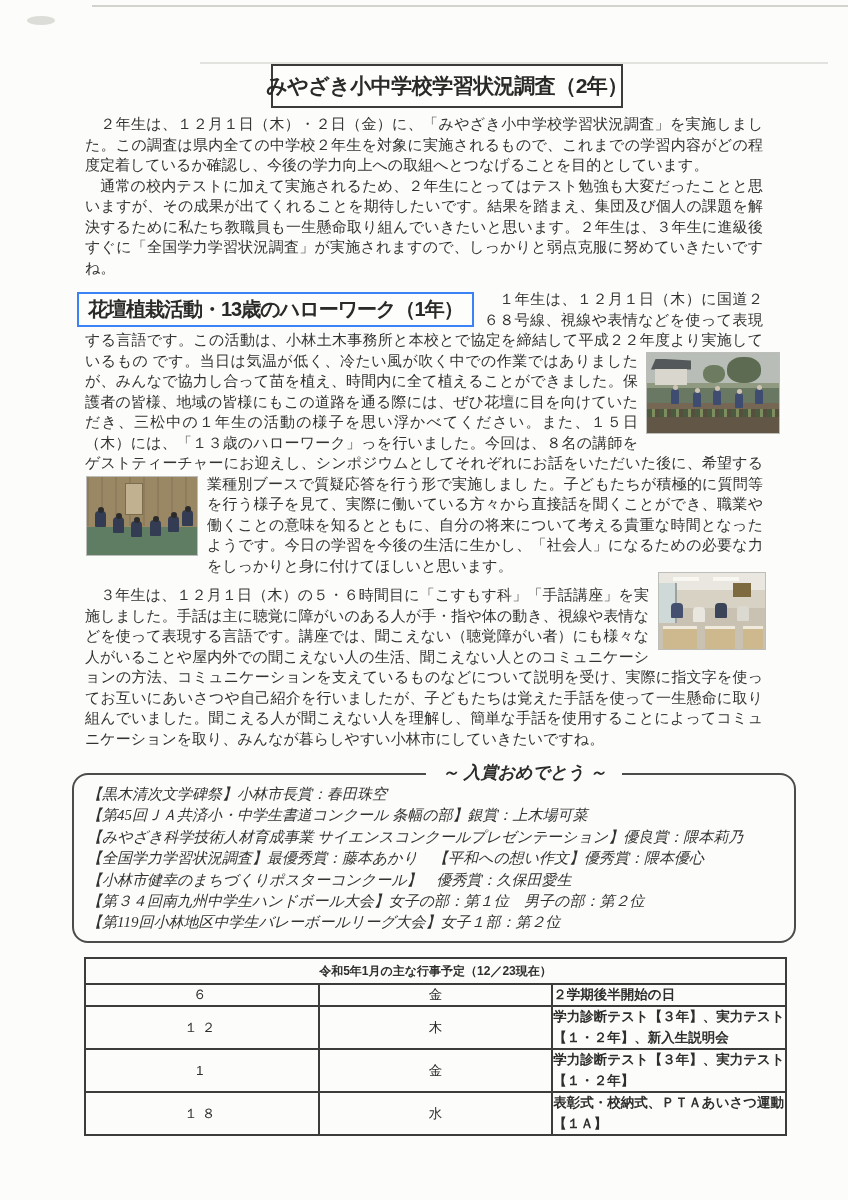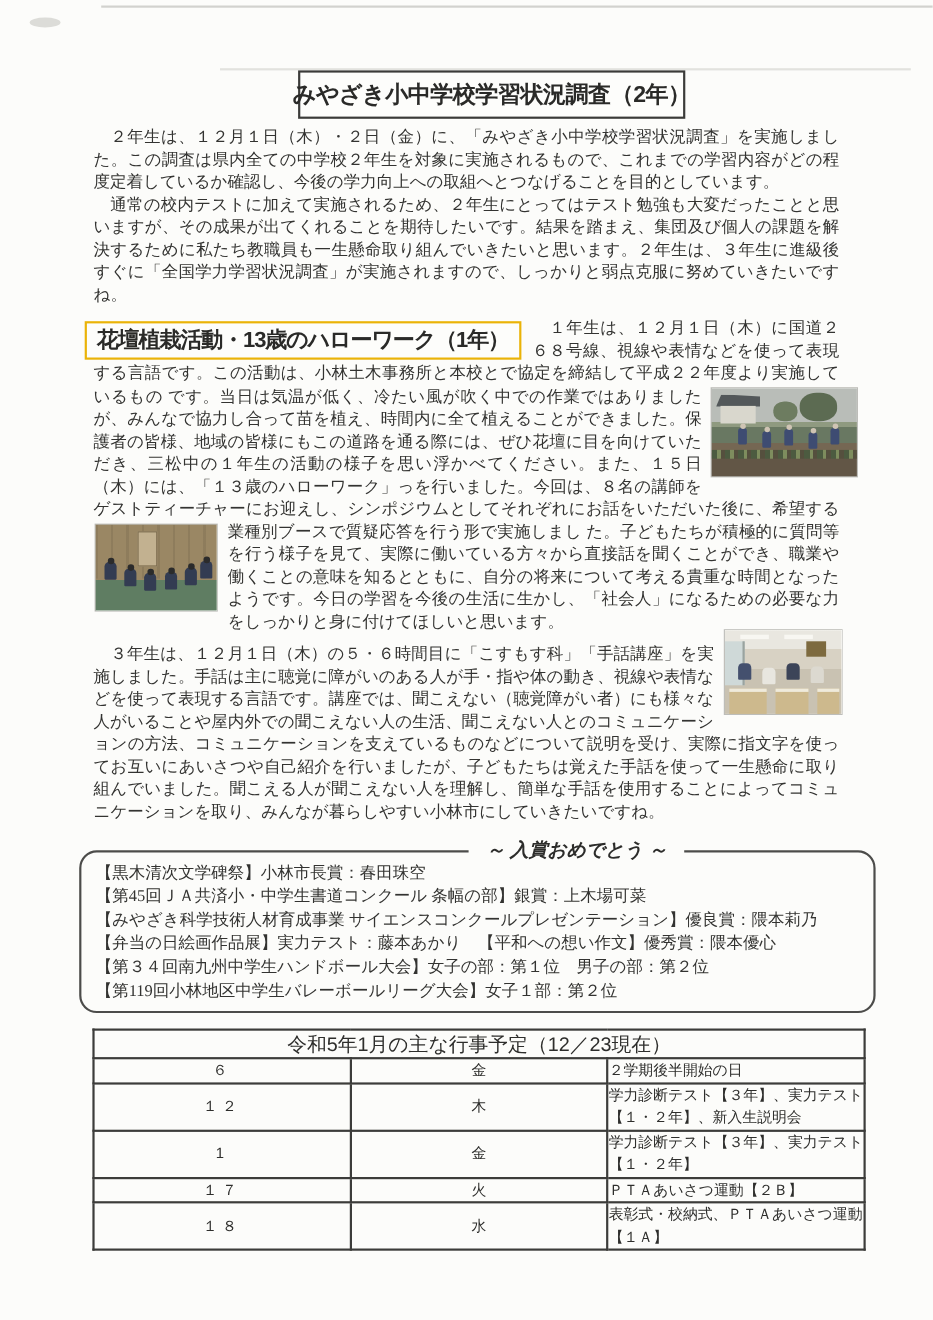--- a/index.html
+++ b/index.html
@@ -28,21 +28,21 @@
 
   .flow{
     position:absolute;left:85px;top:116px;width:678px;
     font-size:15px;line-height:20.5px;text-align:justify;
   }
   .flow p{margin:0;font-family:Liberation Mono, monospace;}
 
   
   .tb2{
     float:left;
-    border:2px solid #eab308;background:#fdfdfb;
+    border:2px solid #3b82f6;background:#fdfdfb;
     padding:5px 9px;margin:3px 10px 3px -8px;
     font-family:"Liberation Sans", sans-serif;font-weight:bold;font-size:20px;
     letter-spacing:-1px;color:#2a2a28;white-space:nowrap;
   }
   .tb3{
     float:left;
     border:2px dashed #4a4a48;background:#fdfdfb;
     padding:8px 10px;margin:3px 11px 4px -20px;
     font-family:"Liberation Sans", sans-serif;font-weight:bold;font-size:20px;
     letter-spacing:-0.5px;color:#2a2a28;white-space:nowrap;
@@ -94,37 +94,37 @@
     padding:9px 13px 7px 13px;
     font-size:15px;line-height:21.4px;text-align:left;
     background:#fcfcfa;
   }
   .awards-head{
     position:absolute;top:-13px;left:352px;
     background:#fcfcfa;padding:0 16px;
     font-family:"Liberation Sans", sans-serif;font-weight:bold;font-style:italic;
     font-size:17px;color:#2c2c2a;white-space:nowrap;
   }
-  .award-line{white-space:nowrap;}
+  .award-line{white-space:nowrap;font-style:italic;}
 
   
   table.sched{
     border-collapse:collapse;margin:14px 0 0 -1px;width:703px;
     font-family:"Liberation Sans", sans-serif;font-size:13.5px;color:#2e2e2c;
     table-layout:fixed;
   }
   table.sched th,table.sched td{border:2px solid #3c3c3a;padding:0;}
   table.sched th{
-    height:24px;font-size:18px;font-weight:normal;letter-spacing:0;
+    height:24px;font-size:12px;font-weight:bold;letter-spacing:0;
     text-align:center;
     border-radius:12px;
   }
   td.c-date{width:57px;text-align:center;letter-spacing:4px;height:16px;}
   td.c-day{width:33px;text-align:center;}
-  td.c-event{padding-left:12px;text-align:left;}
+  td.c-event{padding-left:12px;text-align:left;font-weight:bold;}
 </style>
 </head>
 <body>
 
 <div>
 
   <div class="scan-top-line"></div>
   <div class="scan-smudge"></div>
   <div class="scan-faint-line"></div>
 
@@ -182,21 +182,22 @@
         <div class="pc-stu" style="left:78px;top:33px;background:#dcd9d0;"></div>
       </div>
       <span>　３年生は、１２月１日（木）の５・６時間目に「こすもす科」「手話講座」を実施しました。手話は主に聴覚に障がいのある人が手・指や体の動き、視線や表情などを使って表現する言語です。講座では、聞こえない（聴覚障がい者）にも様々な人がいることや屋内外での聞こえない人の生活、聞こえない人とのコミュニケーションの方法、コミュニケーションを支えているものなどについて説明を受け、実際に指文字を使ってお互いにあいさつや自己紹介を行いましたが、子どもたちは覚えた手話を使って一生懸命に取り組んでいました。聞こえる人が聞こえない人を理解し、簡単な手話を使用することによってコミュニケーションを取り、みんなが暮らしやすい小林市にしていきたいですね。</span>
     </div>
 
     <div class="awards-box">
       <div class="awards-head">～ 入賞おめでとう ～</div>
       <div class="award-line">【黒木清次文学碑祭】小林市長賞：春田珠空</div>
       <div class="award-line">【第45回ＪＡ共済小・中学生書道コンクール 条幅の部】銀賞：上木場可菜</div>
       <div class="award-line">【みやざき科学技術人材育成事業 サイエンスコンクールプレゼンテーション】優良賞：隈本莉乃</div>
-      <div class="award-line">【弁当の日絵画作品展】実力テスト：藤本あかり　【平和への想い作文】優秀賞：隈本優心</div>
+      <div class="award-line">【全国学力学習状況調査】最優秀賞：藤本あかり　【平和への想い作文】優秀賞：隈本優心</div>
+      <div class="award-line">【小林市健幸のまちづくりポスターコンクール】　優秀賞：久保田愛生</div>
       <div class="award-line">【第３４回南九州中学生ハンドボール大会】女子の部：第１位　男子の部：第２位</div>
       <div class="award-line">【第119回小林地区中学生バレーボールリーグ大会】女子１部：第２位</div>
     </div>
 
     <table class="sched">
       <tbody>
           <tr>
         <th colspan="3">令和5年1月の主な行事予定（12／23現在）</th>
       </tr>
       <tr>
@@ -208,25 +209,20 @@
         <td class="c-date">１２</td>
         <td class="c-day">木</td>
         <td class="c-event">学力診断テスト【３年】、実力テスト【１・２年】、新入生説明会</td>
       </tr>
       <tr>
         <td class="c-date">1</td>
         <td class="c-day">金</td>
         <td class="c-event">学力診断テスト【３年】、実力テスト【１・２年】</td>
       </tr>
       <tr>
-        <td class="c-date">１７</td>
-        <td class="c-day">火</td>
-        <td class="c-event">ＰＴＡあいさつ運動【２Ｂ】</td>
-      </tr>
-      <tr>
         <td class="c-date">１８</td>
         <td class="c-day">水</td>
         <td class="c-event">表彰式・校納式、ＰＴＡあいさつ運動【１Ａ】</td>
       </tr>
 
     </tbody>
       </table>
 
   </div>
 </div>

